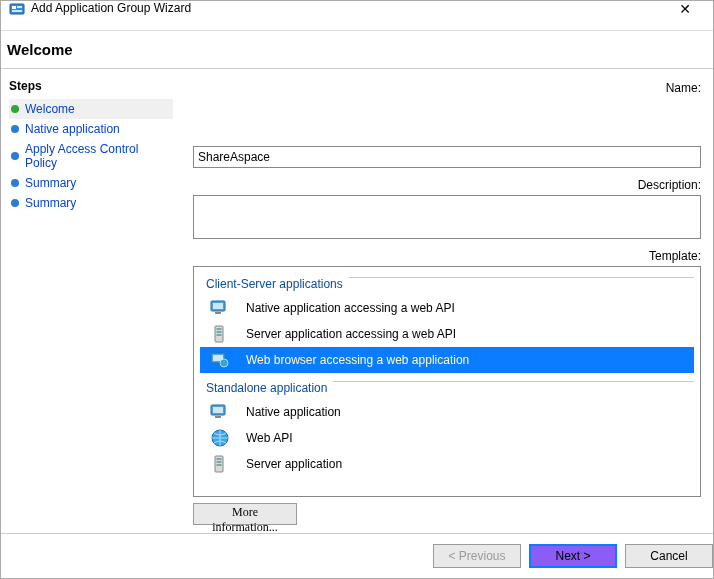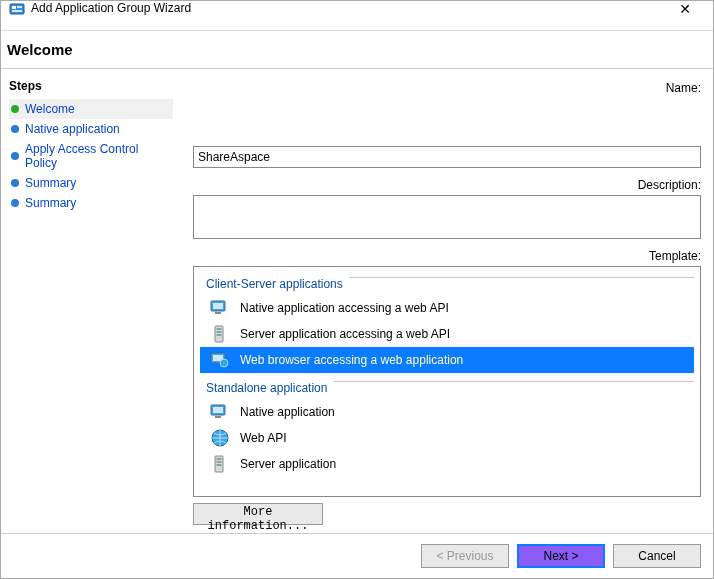--- a/index.html
+++ b/index.html
@@ -106,43 +106,43 @@
     margin: 4px 0 4px 6px;
   }
   .group-title .line {
     flex: 1;
     height: 1px;
     background: #c8c8c8;
   }
   .tmpl-item {
     display: flex;
     align-items: center;
-    gap: 10px;
+    gap: 16px;
     padding: 3px 4px 3px 10px;
     cursor: default;
   }
   .tmpl-item.selected {
     background: #0a7cff;
     color: #fef9c3;
   }
   .tmpl-item .ticon { width: 20px; height: 20px; flex: 0 0 20px; }
   .more-info {
     margin-top: 6px;
-    width: 130px;
+    width: 104px;
     height: 22px;
     border: 1px solid #9a9a9a;
     background: #e9e9e9;
-    font-family: Liberation Mono, monospace;
+    font-family: Liberation Serif, serif;
     font-size: 12px;
     cursor: default;
     text-align: center;
   }
   .footer {
     border-top: 1px solid #ccc;
-    padding: 10px 12px;
+    padding: 10px 0;
     display: flex;
     justify-content: flex-end;
     gap: 8px;
   }
   .footer button {
     width: 88px;
     height: 24px;
     border: 1px solid #9a9a9a;
     background: #e9e9e9;
     font-family: inherit;

